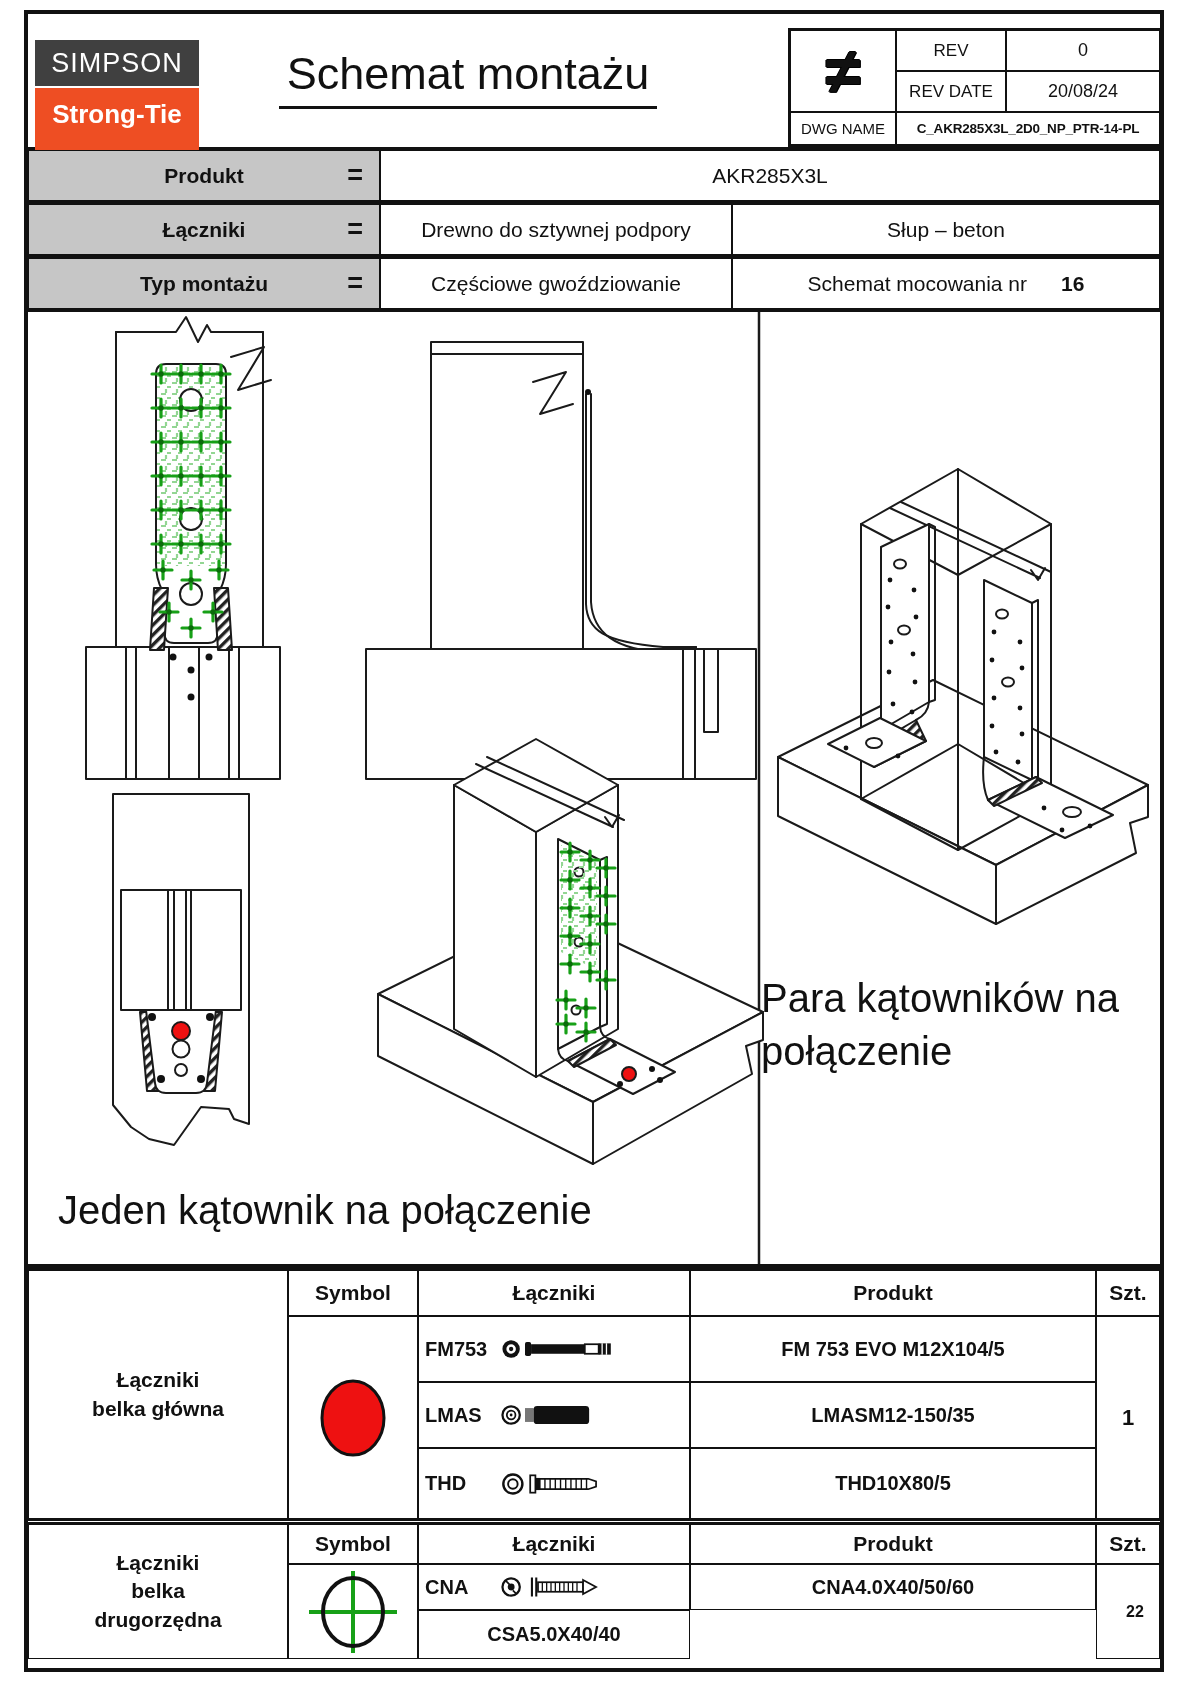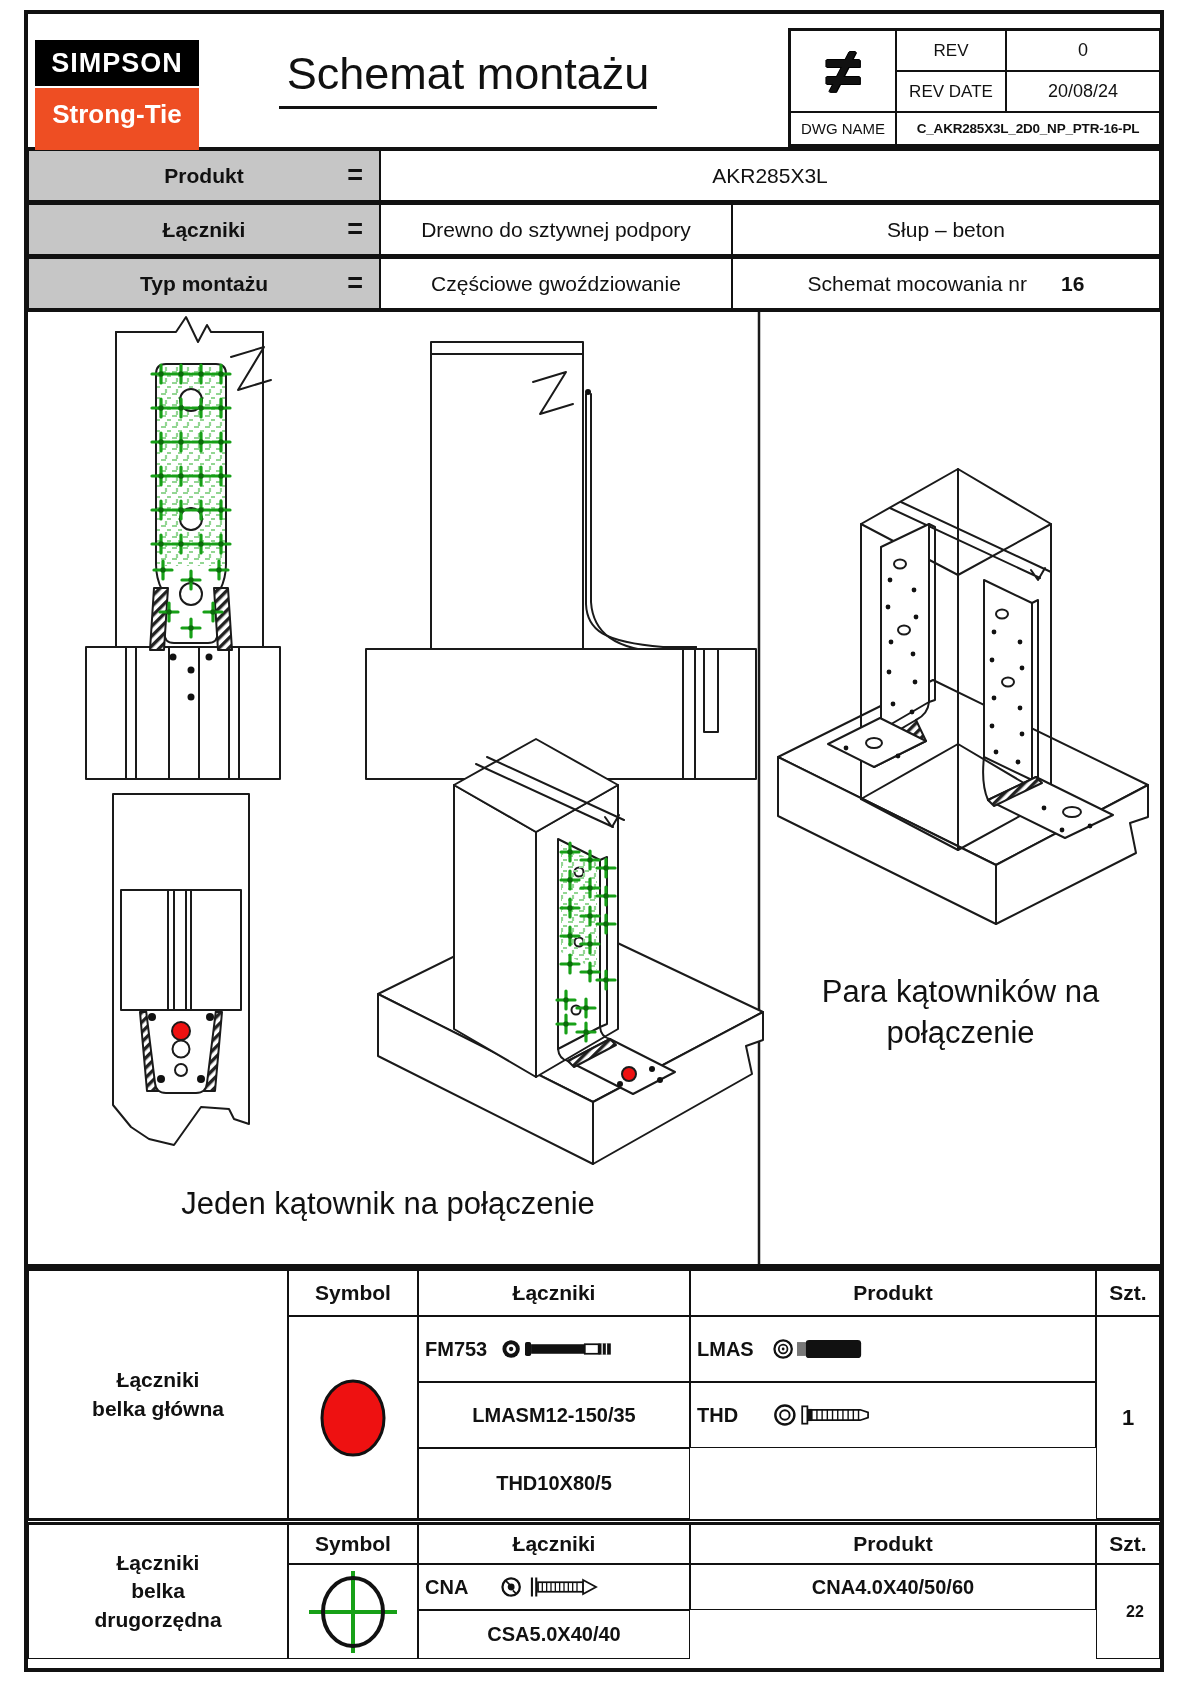--- a/index.html
+++ b/index.html
@@ -2,21 +2,21 @@
 <html><head>
 <meta charset="utf-8">
 <style>
   * { box-sizing: border-box; margin:0; padding:0; }
   html,body { width:1190px; height:1682px; background:#fff; font-family:"Liberation Sans", sans-serif; color:#111; }
   .sheet { position:absolute; left:24px; top:10px; width:1140px; height:1662px; border:4px solid #111; background:#fff; }
 
   
   .hdr { position:relative; height:136px; border-bottom:3px solid #111; }
   .logo { position:absolute; left:7px; top:26px; width:164px; }
-  .logo-top { background:#000000; color:#fff; font-weight:700; font-size:27px; letter-spacing:1px; text-align:center; height:46px; line-height:46px; }
+  .logo-top { background:#404040; color:#fff; font-weight:400; font-size:27px; letter-spacing:1px; text-align:center; height:46px; line-height:46px; }
   .logo-bot { background:#ee4e23; color:#fff; font-weight:900; font-size:26px; text-align:center; height:68px; line-height:52px; margin-top:2px; }
   .title-wrap { position:absolute; left:200px; top:34px; width:480px; text-align:center; }
   .title-wrap span { display:inline-block; font-size:45px; border-bottom:3px solid #111; padding:0 8px 6px; }
   .revtbl { position:absolute; right:0; top:14px; bottom:0; width:372px; border:2px solid #111; border-right:none; display:grid; grid-template-columns:106px 110px auto; grid-template-rows:41px 41px auto; }
   .revtbl > div { border:1px solid #111; display:flex; align-items:center; justify-content:center; background:#fff; }
   .neq-cell { grid-row:1/3; grid-column:1; font-size:64px; font-weight:900;
               text-shadow:1px 0 #000,-1px 0 #000,0 1px #000,0 -1px #000,1px 1px #000; }
   .rev-lab { font-size:17px; }
   .rev-val { font-size:18px; }
   .dwg-lab { grid-row:3; grid-column:1; font-size:15px; }
@@ -25,21 +25,21 @@
   
   .irow { height:54px; display:grid; grid-template-columns:352px 352px auto; border-bottom:3px solid #111; }
   .irow > div { border:1px solid #111; display:flex; align-items:center; justify-content:center; font-size:21px; }
   .ilabel { background:#c6c6c6; font-weight:bold; position:relative; }
   .ilabel .eq { position:absolute; right:16px; font-weight:900; font-size:27px; }
   .span2 { grid-column:2/4; }
   .numgap { display:inline-block; margin-left:34px; font-weight:bold; }
 
   
   .draw { position:relative; height:955px; border-bottom:3px solid #111; overflow:hidden; }
-  .cap { position:absolute; text-align:center; font-size:31px; white-space:pre-line; line-height:1.32; }
+  .cap { position:absolute; text-align:left; font-size:40px; white-space:pre-line; line-height:1.32; }
   .cap-single { left:30px; width:660px; top:872px; }
   .cap-pair { left:733px; width:399px; top:660px; }
 
   
   .ft { display:grid; grid-template-columns:260px 130px 272px 406px auto; border-top:3px solid #111; }
   .ft1 { grid-template-rows:46px 66px 66px auto; height:252px; }
   .ft2 { grid-template-rows:40px 46px auto; height:140px; border-top:5px double #111; }
   .ft > div { border:1px solid #111; display:flex; align-items:center; justify-content:center; background:#fff; }
   .ghead { background:#c6c6c6; font-weight:bold; font-size:21px;text-align:center; }
   .glabel { background:#c6c6c6; font-weight:bold; font-size:21px; text-align:center; white-space:pre-line; line-height:1.35; }
@@ -66,21 +66,21 @@
     <div class="title-wrap">
       <span>Schemat montażu</span>
     </div>
     <div class="revtbl">
       <div class="neq-cell">≠</div>
       <div class="rev-lab">REV</div>
       <div class="rev-val">0</div>
       <div class="rev-lab">REV DATE</div>
       <div class="rev-val">20/08/24</div>
       <div class="dwg-lab">DWG NAME</div>
-      <div class="dwg-val">C_AKR285X3L_2D0_NP_PTR-16-PL</div>
+      <div class="dwg-val">C_AKR285X3L_2D0_NP_PTR-14-PL</div>
     </div>
   </div>
 
   <div class="irow">
     <div class="ilabel">
         <span>Produkt</span>
         <span class="eq">=</span>
       </div>
     <div class="span2">AKR285X3L</div>
   </div>
@@ -322,20 +322,21 @@
         <circle cx="14" cy="20" r="10" fill="#111"></circle>
           <circle cx="14" cy="20" r="5.5" fill="#fff"></circle>
           <circle cx="14" cy="20" r="2.5" fill="#111"></circle>
         <rect x="30" y="12" width="7" height="16" rx="2" fill="#111"></rect>
           <rect x="37" y="14.5" width="62" height="11" fill="#111"></rect>
         <rect x="99" y="14.5" width="16" height="11" fill="#fff" stroke="#111" stroke-width="2"></rect>
         <rect x="115" y="13.5" width="14" height="13" fill="#111"></rect>
           <path d="M119,13.5 V26.5 M124,13.5 V26.5" stroke="#fff" stroke-width="1.5"></path>
       </svg>
     </div>
+    <div class="pcell">FM 753 EVO M12X104/5</div>
 
     <div class="fcell">
       <span class="fcode">LMAS</span>
       <svg width="130" height="40" viewBox="0 0 150 40">
         <circle cx="14" cy="20" r="10" fill="#fff" stroke="#111" stroke-width="2.6"></circle>
           <circle cx="14" cy="20" r="5" fill="#fff" stroke="#111" stroke-width="2"></circle>
           <circle cx="14" cy="20" r="1.6" fill="#111"></circle>
         <rect x="30" y="12" width="10" height="16" fill="#777"></rect>
           <rect x="40" y="9.5" width="64" height="21" rx="4" fill="#111"></rect>
       </svg>

